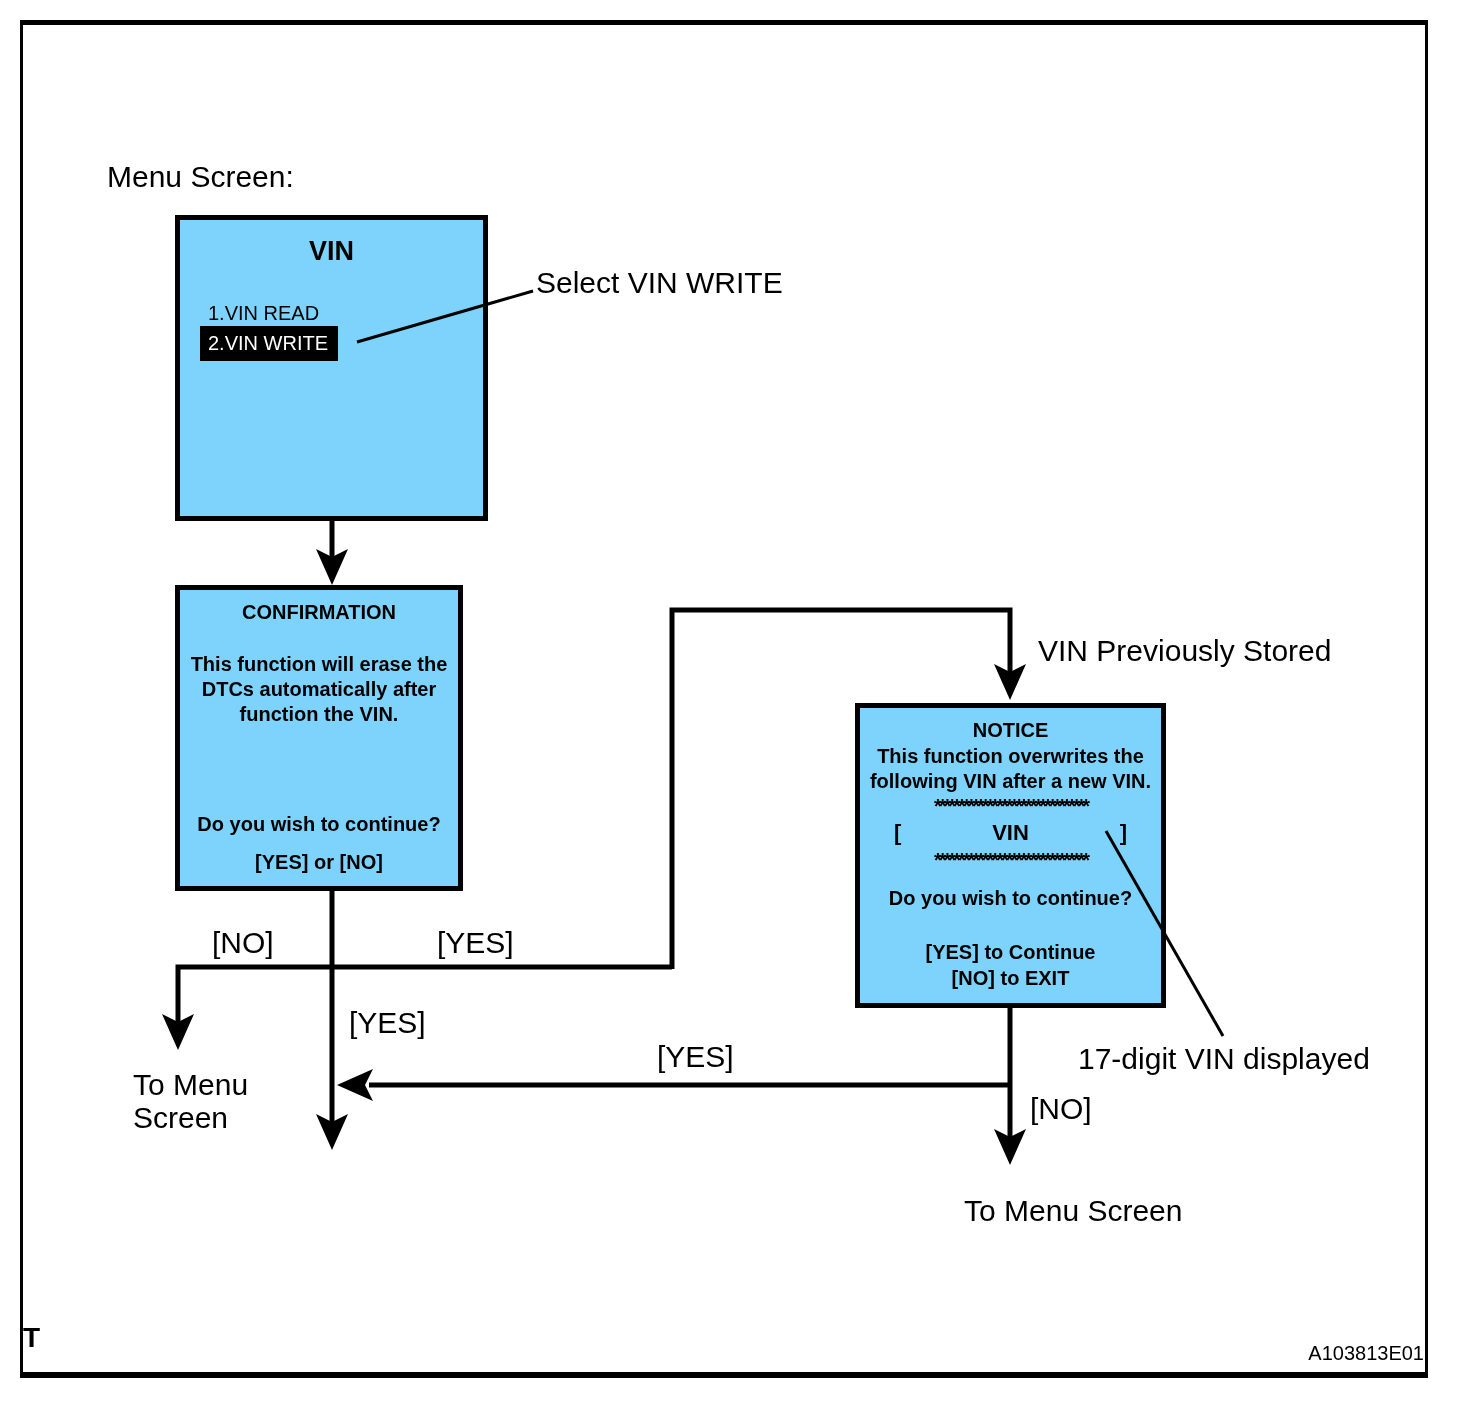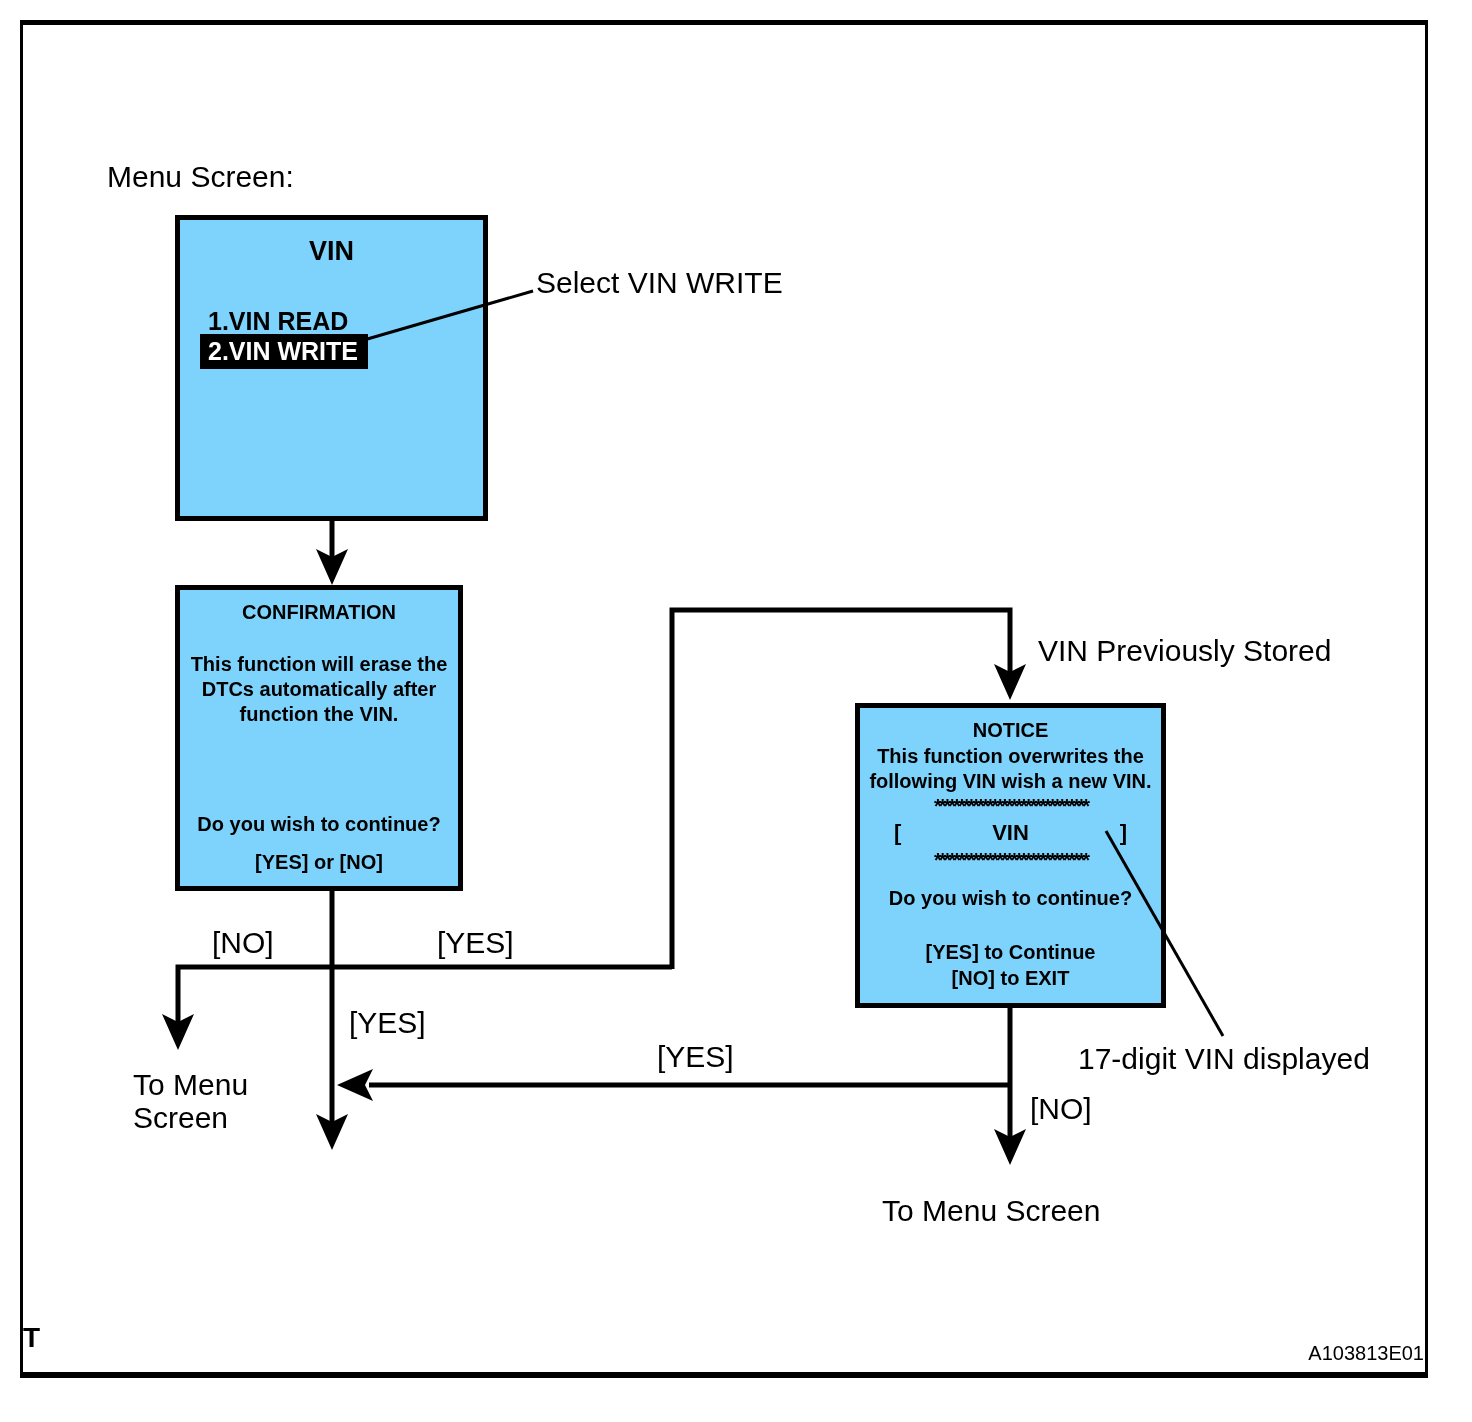--- a/index.html
+++ b/index.html
@@ -24,21 +24,21 @@
     position:absolute;font-size:30px;line-height:33px;white-space:nowrap;z-index:2;
   }
   .screen-box{
     position:absolute;background:#7dd3fc;border:5px solid #000;box-sizing:border-box;z-index:3;
   }
   .screen-title{
     position:absolute;left:0;width:100%;text-align:center;
     font-weight:bold;font-size:27px;line-height:27px;
   }
   .menu-item{
-    position:absolute;font-weight:bold;font-size:25px;line-height:27px;white-space:nowrap;margin-top:8px;
+    position:absolute;font-weight:normal;font-size:20px;line-height:27px;white-space:nowrap;
   }
   .menu-item.hl{
     background:#000;color:#fff;padding:4px 10px 4px 8px;line-height:27px;
   }
   .cline{
     position:absolute;left:0;width:100%;text-align:center;
     font-weight:bold;font-size:20px;line-height:25px;white-space:nowrap;
   }
   .stars{
     letter-spacing:-3px;line-height:20px;font-size:20px;
@@ -88,37 +88,37 @@
   <div class="lbl" style="left:133px;top:1068px;">
     <div>To Menu</div>
     <div>Screen</div>
   </div>
 
   <div class="lbl" style="left:1038px;top:634px;">VIN Previously Stored</div>
 
   <div class="screen-box" style="left:855px;top:703px;width:311px;height:305px;">
     <div class="cline" style="top:10px;">NOTICE</div>
     <div class="cline" style="top:36px;">This function overwrites the</div>
-    <div class="cline" style="top:61px;">following VIN wish a new VIN.</div>
+    <div class="cline" style="top:61px;">following VIN after a new VIN.</div>
     <div class="cline stars" style="top:88px;">********************************</div>
     <div class="vinrow" style="top:114px;">
       <span>[</span>
       <span>VIN</span>
       <span>]</span>
     </div>
     <div class="cline stars" style="top:142px;">********************************</div>
     <div class="cline" style="top:178px;">Do you wish to continue?</div>
     <div class="cline" style="top:232px;">[YES] to Continue</div>
     <div class="cline" style="top:258px;">[NO] to EXIT</div>
   </div>
 
   <div class="lbl" style="left:657px;top:1040px;">[YES]</div>
   <div class="lbl" style="left:1030px;top:1092px;">[NO]</div>
   <div class="lbl" style="left:1078px;top:1042px;">17-digit VIN displayed</div>
-  <div class="lbl" style="left:882px;top:1194px;">To Menu Screen</div>
+  <div class="lbl" style="left:964px;top:1194px;">To Menu Screen</div>
 
   <div class="corner-letter">T</div>
   <div class="figure-id">A103813E01</div>
 
   <svg class="overlay" viewBox="0 0 1472 1422">
     <g stroke="#000" stroke-width="5" fill="none">
 
       <line x1="332" y1="521" x2="332" y2="560"></line>
 
       <line x1="332" y1="889" x2="332" y2="969"></line>

